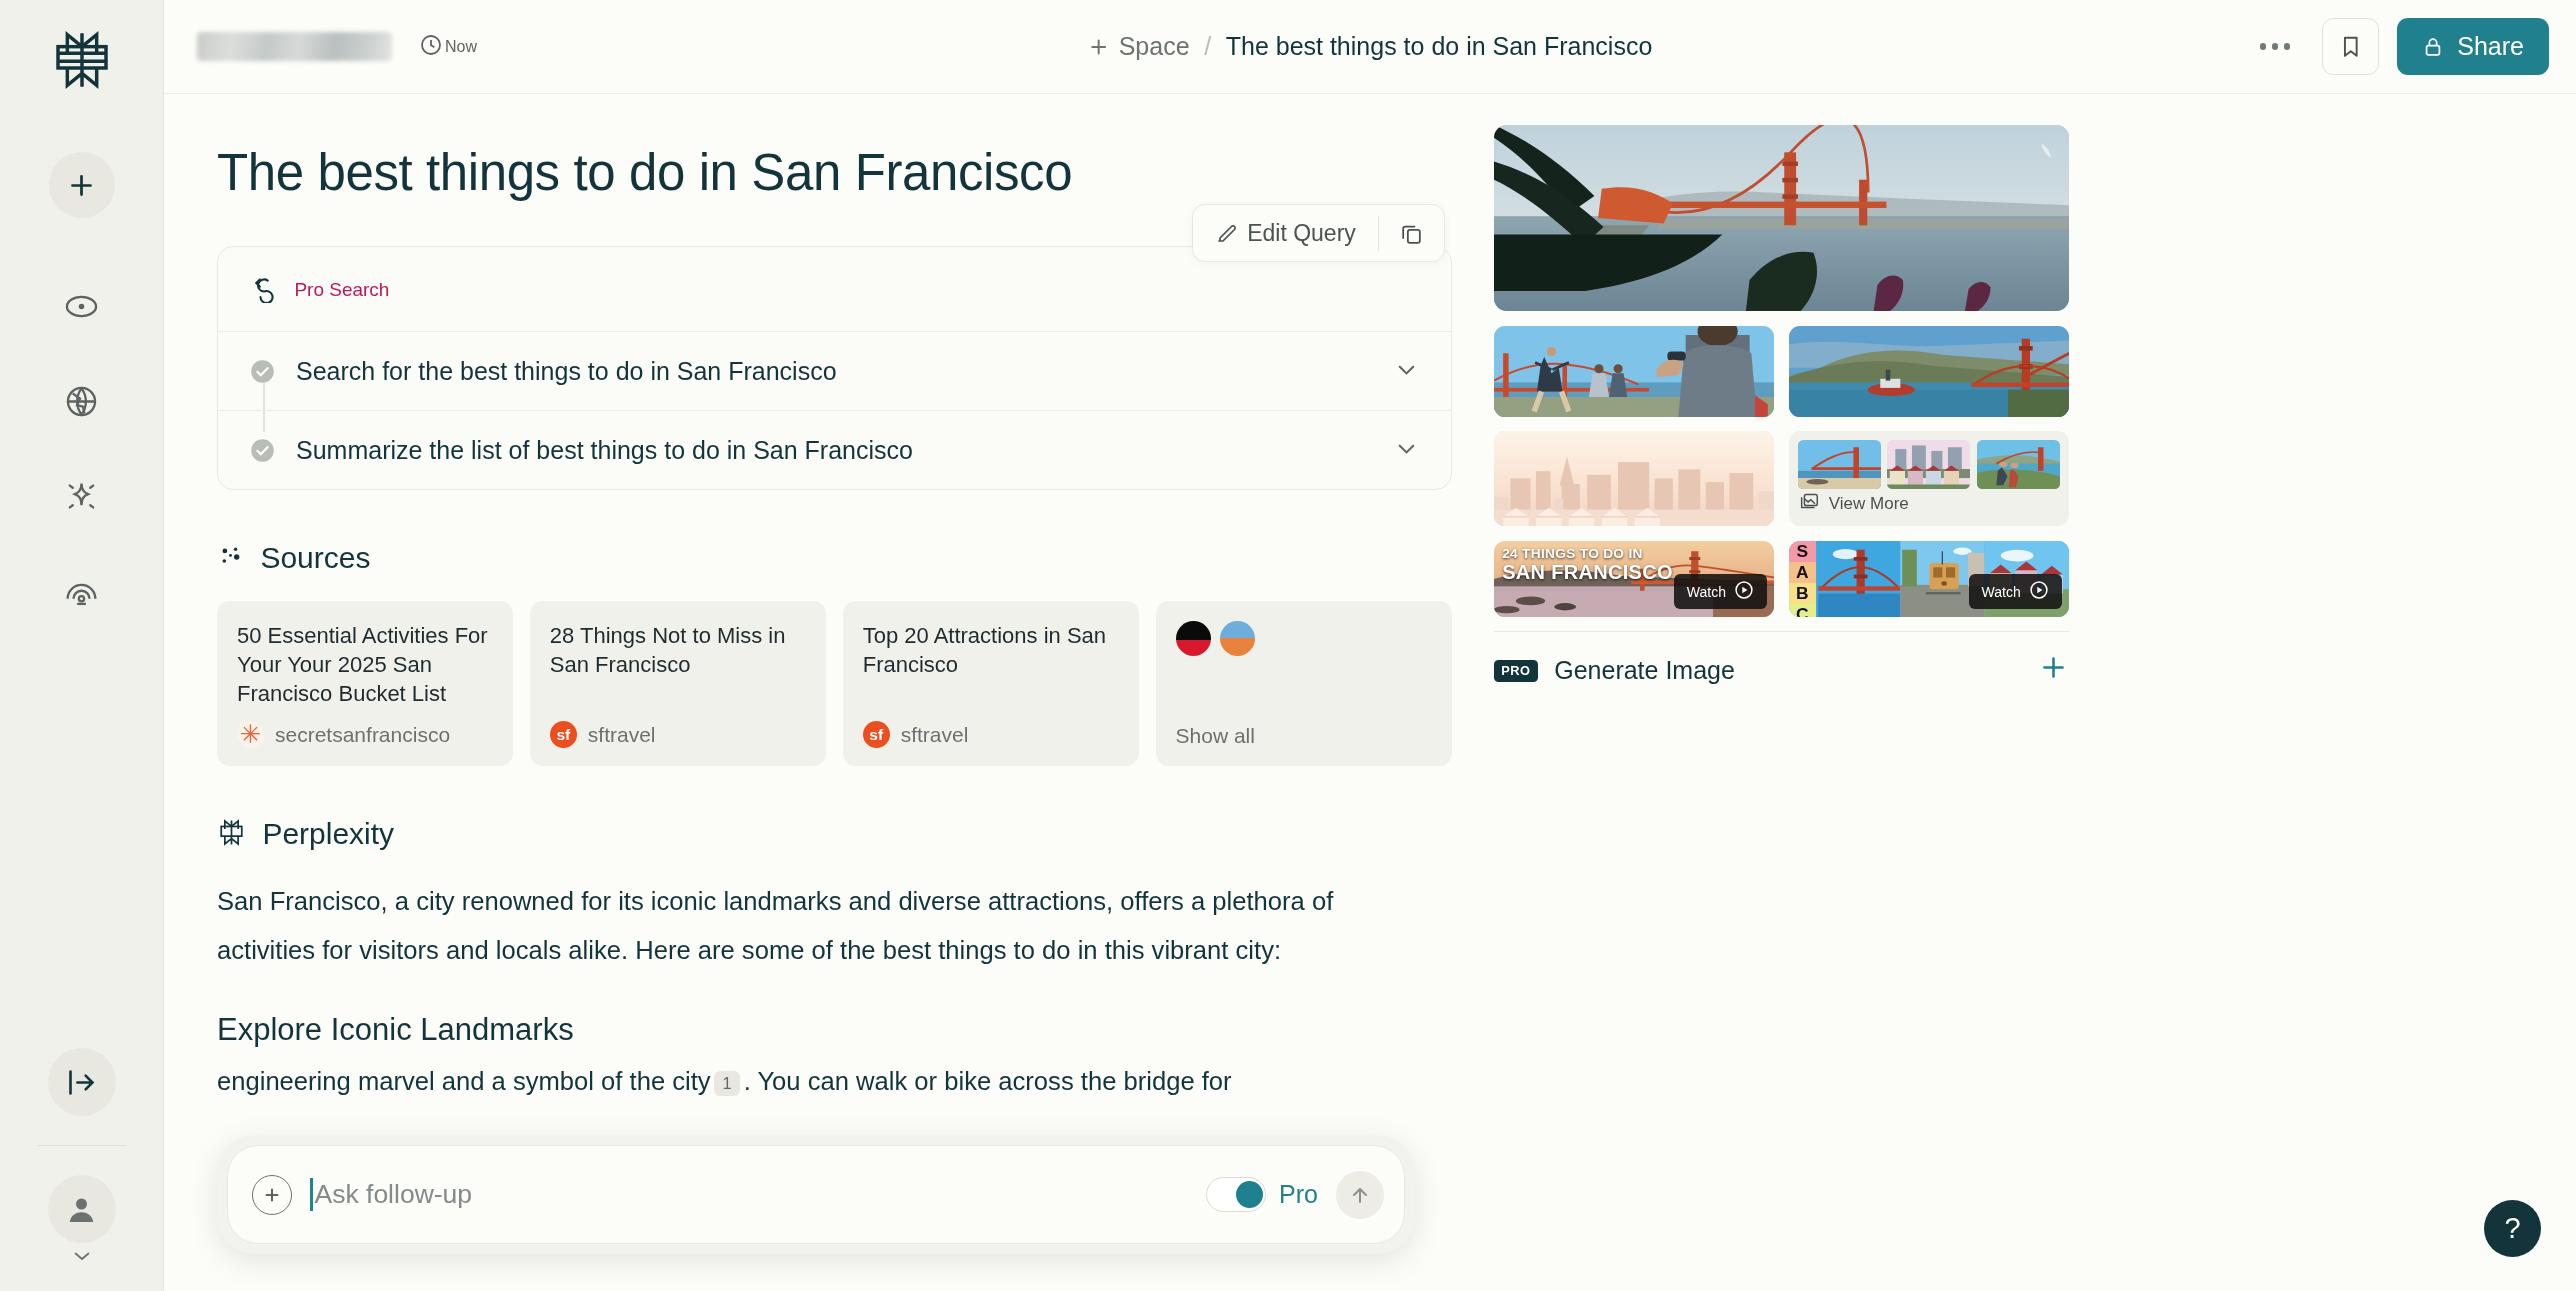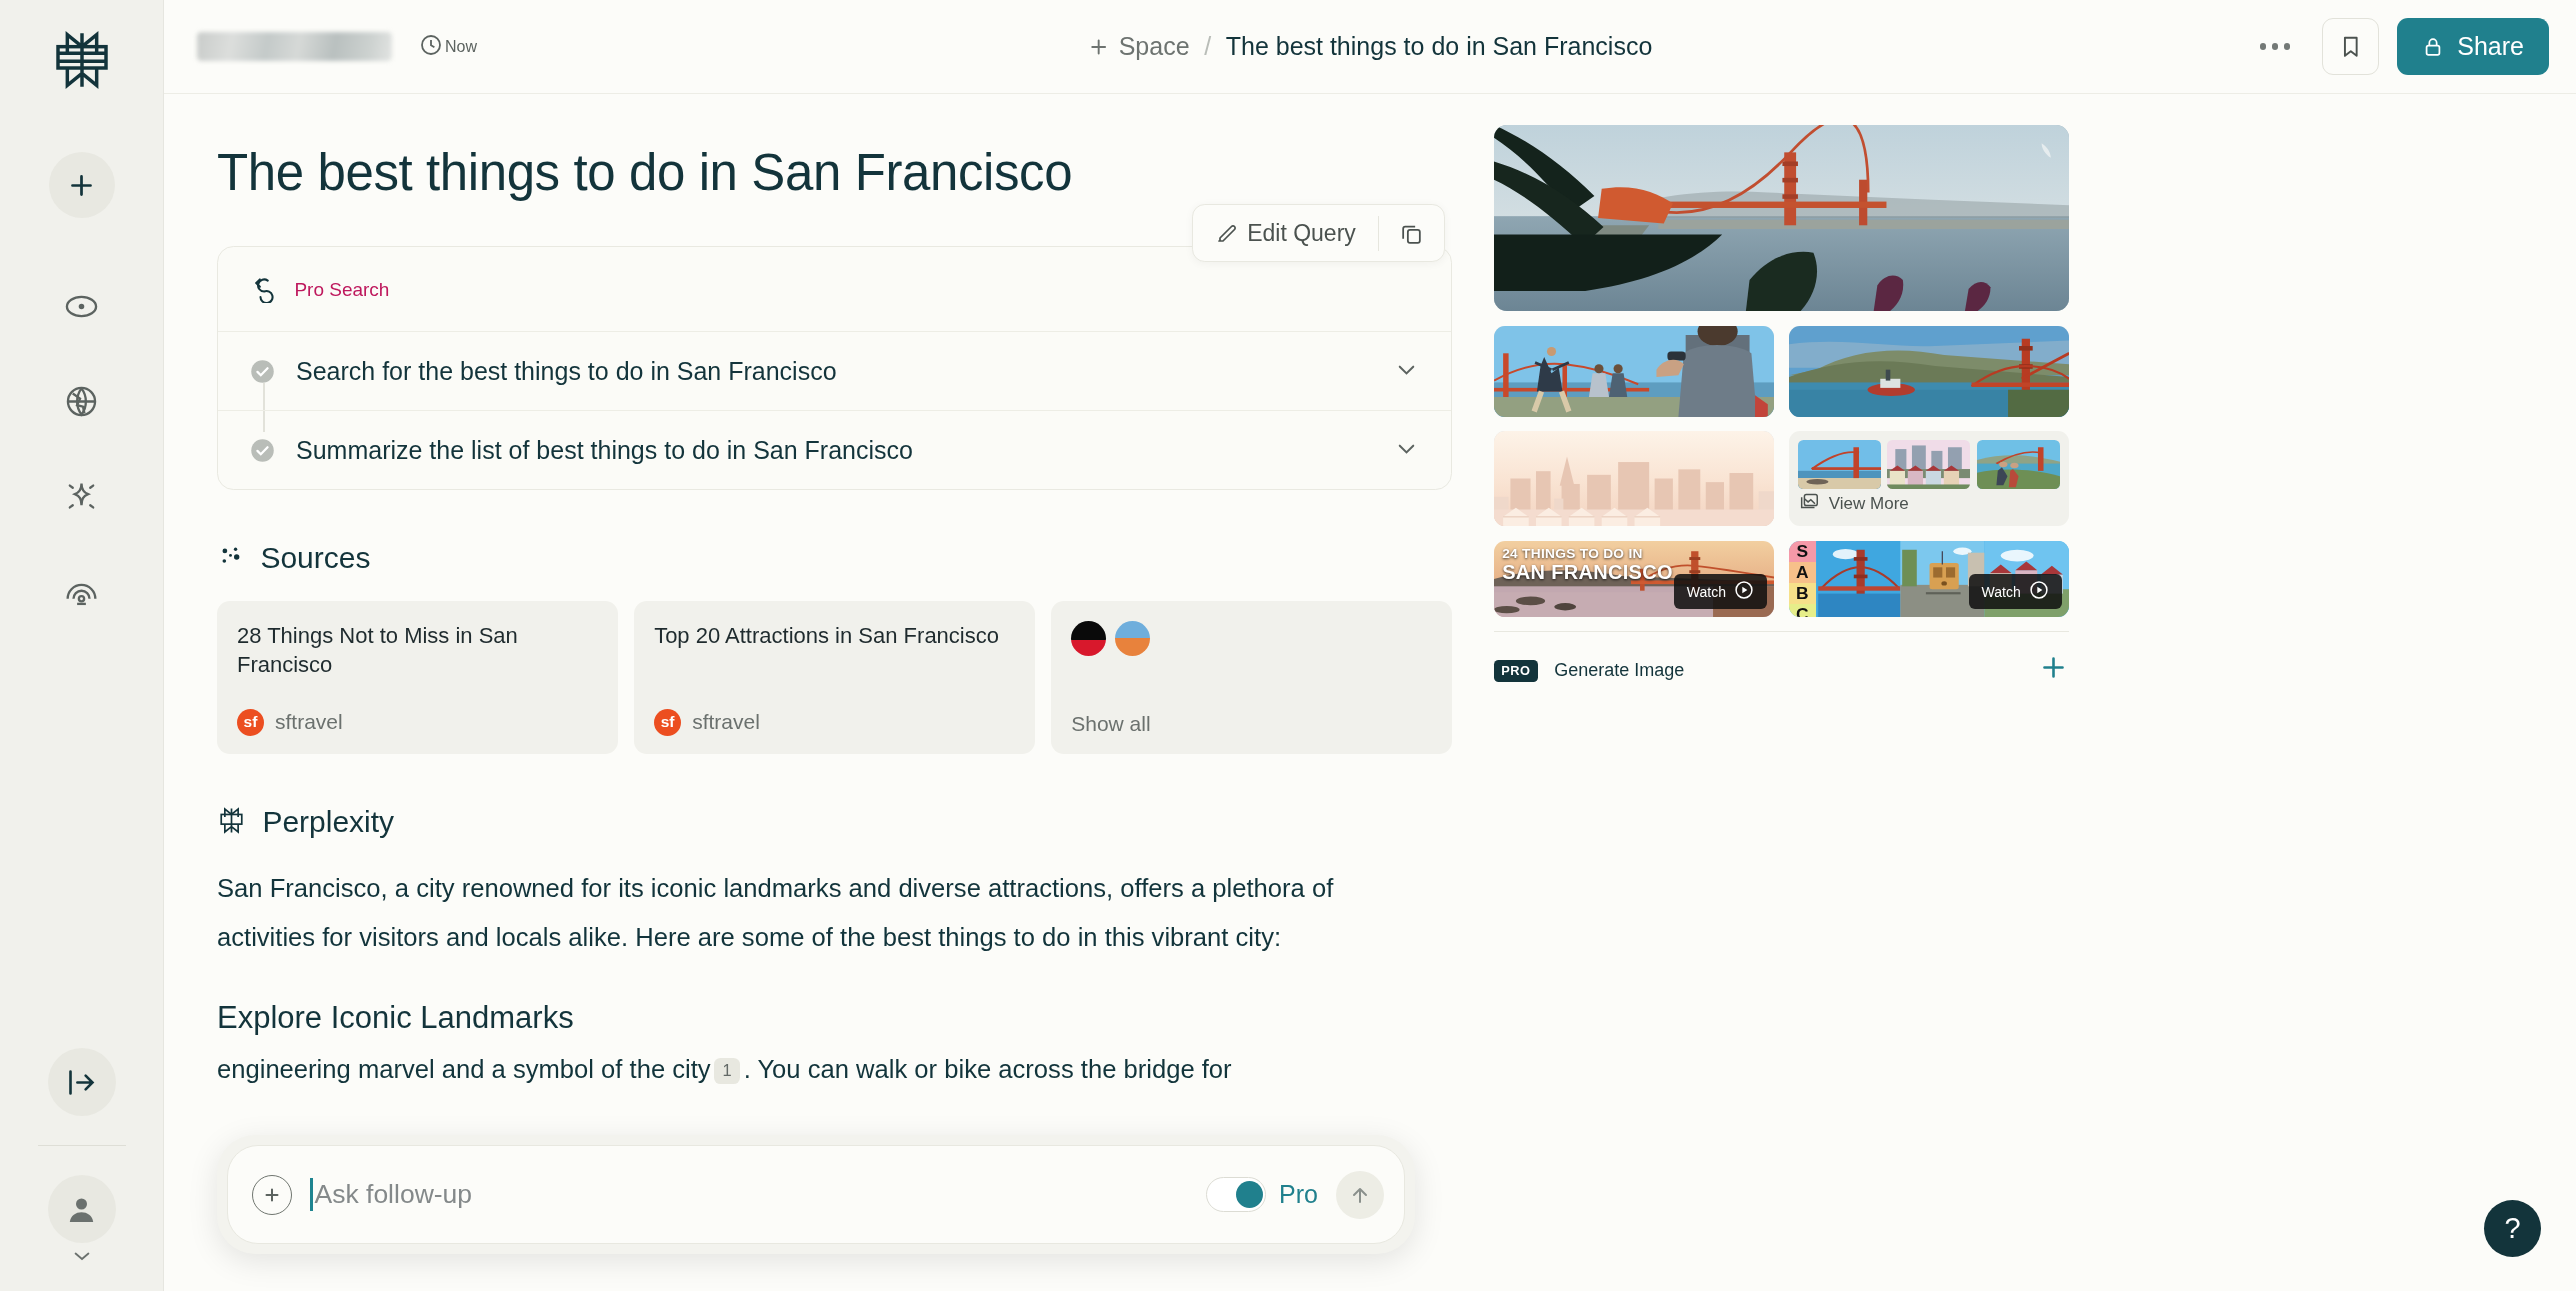--- a/index.html
+++ b/index.html
@@ -168,21 +168,21 @@
   .abcd { position:absolute; left:0; top:0; bottom:0; width: 27px; display:flex; flex-direction:column; }
   .abcd div { flex:1; display:flex; align-items:center; justify-content:center; font-weight:bold; font-size:17.4px; color:#111; }
   .genimg {
     margin-top: 14.6px; border-top: 0.9px solid #E8E8E0; padding-top: 20px;
     display: flex; align-items: center; gap: 16.4px; cursor: pointer;
   }
   .pro-badge {
     background: #13343B; color: #fff; font-size: 12.8px; font-weight: bold;
     padding: 3.7px 7.3px; border-radius: 4.6px; letter-spacing: 0.5px;
   }
-  .genimg-t { font-size: 18px; color: #13343B; }
+  .genimg-t { font-size: 25px; color: #13343B; }
   .genimg-plus { margin-left: auto; color: #20808D; font-size: 37px; line-height: 1; }
 
   
   .followup-wrap {
     position: absolute; left: 53px; bottom: 38px; width: 1198px;
     background: #F3F3EE; border-radius: 38px; padding: 10px;
     box-shadow: 0 7.3px 31px rgba(0,0,0,.10);
   }
   .followup {
     background: #FCFCF9; border: 0.9px solid #E8E8E0; border-radius: 31px;
@@ -401,20 +401,27 @@
                 <circle cx="16.5" cy="5.5" r="1.5"></circle>
                 <circle cx="17.5" cy="12.5" r="2.4"></circle>
                 <circle cx="6.5" cy="16" r="1.6"></circle>
                 <circle cx="12" cy="11" r="1.3"></circle>
             </svg>
           </span>
           <span class="section-t">Sources</span>
         </div>
 
         <div class="sources">
+          <div class="src-card">
+            <div class="src-title">50 Essential Activities For Your Your 2025 San Francisco Bucket List</div>
+            <div class="src-foot">
+              <span class="fav fav-star">✳</span>
+              <span class="src-dom">secretsanfrancisco</span>
+            </div>
+          </div>
           <div class="src-card">
             <div class="src-title">28 Things Not to Miss in San Francisco</div>
             <div class="src-foot">
               <span class="fav fav-sf">sf</span>
               <span class="src-dom">sftravel</span>
             </div>
           </div>
           <div class="src-card">
             <div class="src-title">Top 20 Attractions in San Francisco</div>
             <div class="src-foot">

